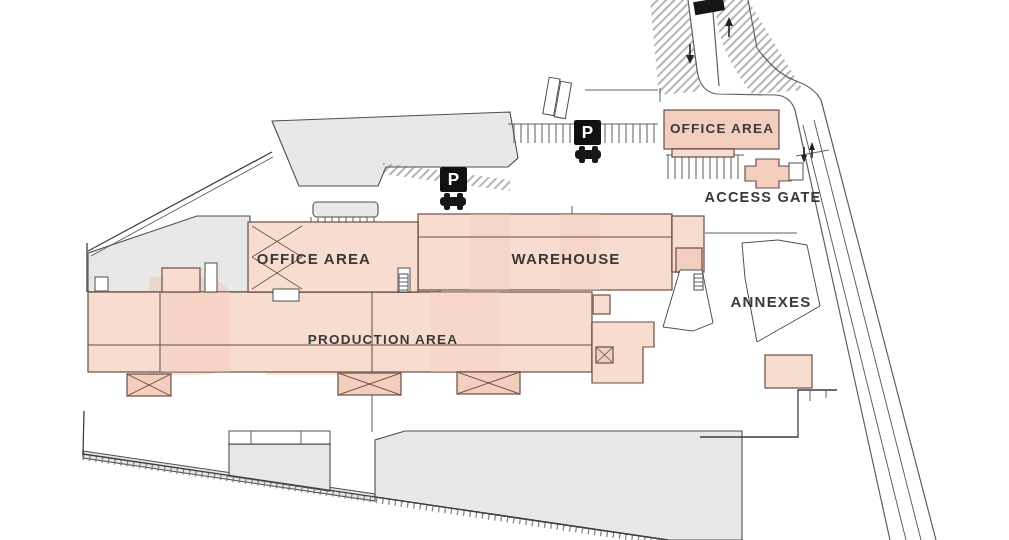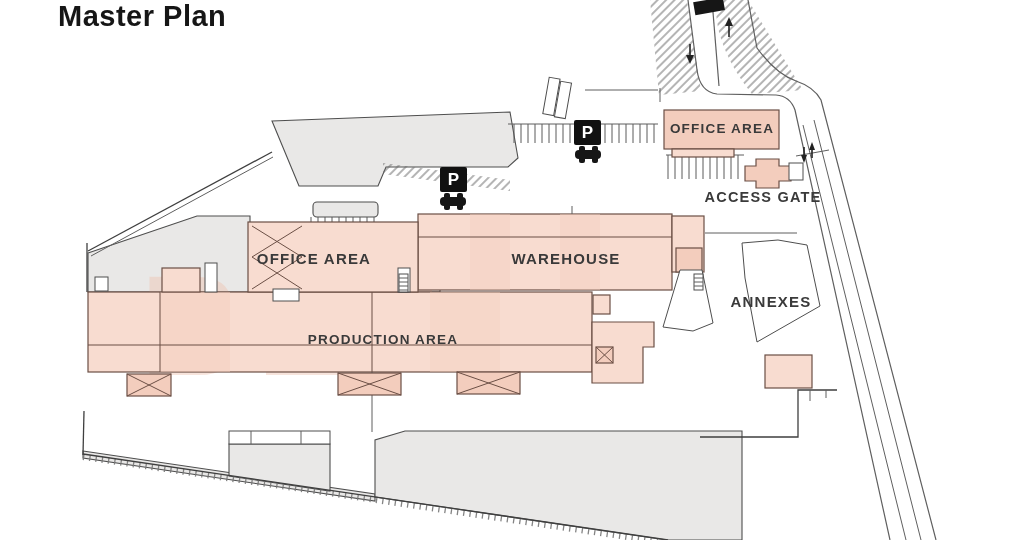--- a/index.html
+++ b/index.html
@@ -211,14 +211,13 @@
     <g>
       <text class="lbl" x="722" y="133" font-size="13.5">OFFICE AREA</text>
       <text class="lbl" x="763" y="202" font-size="14.5">ACCESS GATE</text>
       <text class="lbl" x="314" y="264" font-size="15">OFFICE AREA</text>
       <text class="lbl" x="566" y="264" font-size="15">WAREHOUSE</text>
       <text class="lbl" x="383" y="344" font-size="13.5">PRODUCTION AREA</text>
       <text class="lbl" x="771" y="307" font-size="15">ANNEXES</text>
     </g>
   </svg>
 
-  <div class="page-title">Master Plan</div>
 </div>
 
 </body></html>

